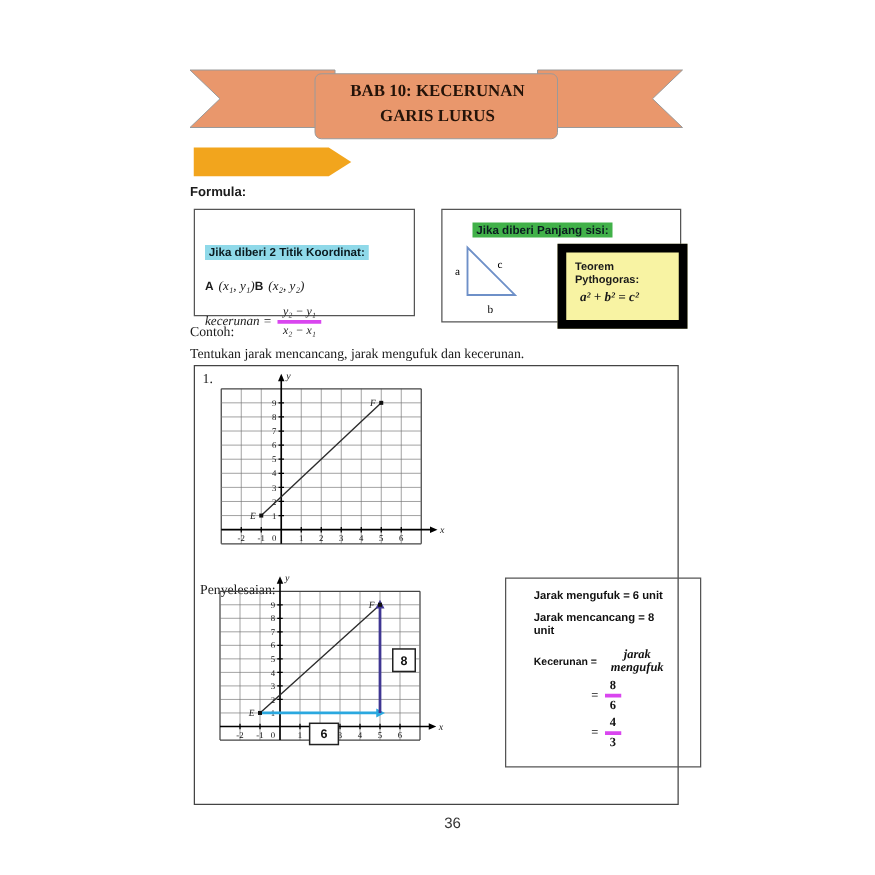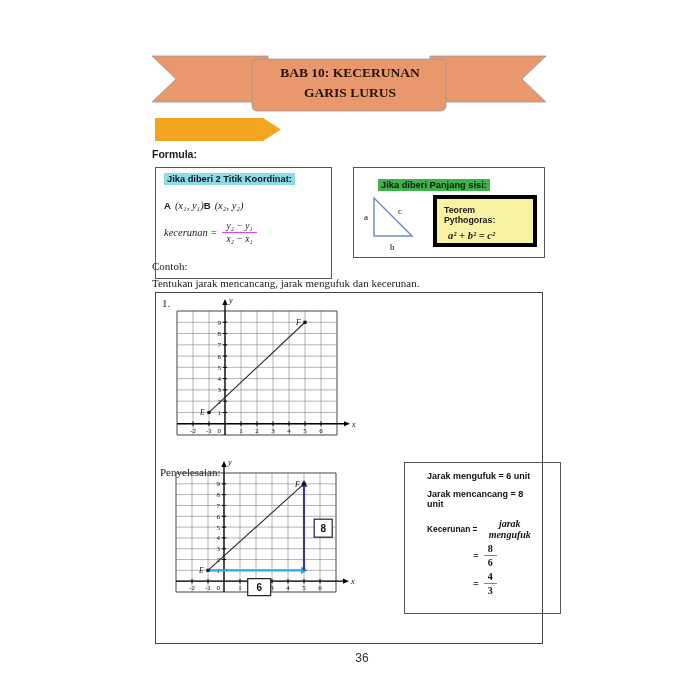--- a/index.html
+++ b/index.html
@@ -15,41 +15,41 @@
   
   .tab-svg{position:absolute;left:154px;top:117px;}
   .tab-text{position:absolute;left:154px;top:117px;width:110px;height:25px;line-height:25px;
             text-align:center;font-family:"Liberation Serif",serif;font-weight:bold;
             font-size:10px;letter-spacing:.4px;color:#1d1208;}
 
   .formula-heading{position:absolute;left:152px;top:148px;
                    font-family:"Liberation Sans",sans-serif;font-weight:bold;font-size:10.5px;}
 
   
-  .coord-box{position:absolute;left:155px;top:167px;width:177px;height:112px;
-             border:1px solid #555;box-sizing:border-box;padding:0 8px;}
+  .coord-box{position:absolute;left:155px;top:167px;width:177px;height:86px;
+             border:1px solid #555;box-sizing:border-box;padding:24px 8px;}
   .sides-box{position:absolute;left:353px;top:167px;width:192px;height:91px;
              border:1px solid #555;box-sizing:border-box;padding:6px 24px;}
   .hl{display:inline-block;padding:1px 3px;font-family:"Liberation Sans",sans-serif;
       font-weight:bold;font-size:9.3px;color:#0b1b20;}
   .hl-blue{background:var(--c-hblue,#8FD9E9);}
   .hl-green{background:var(--c-hgreen,#41B149);}
   .coord-points{margin-top:9px;display:flex;align-items:baseline;}
   .pt-label{font-family:"Liberation Sans",sans-serif;font-weight:bold;font-size:9.5px;}
   .serif-it{font-family:"Liberation Serif",serif;font-style:italic;font-size:10.5px;}
   .coord-kec{margin-top:8px;display:flex;align-items:center;gap:5px;
              font-family:"Liberation Serif",serif;font-style:italic;font-size:10.5px;}
   .frac{display:inline-block;text-align:center;vertical-align:middle;}
-  .frac .num{display:block;padding:0 4px 1px;border-bottom:1px solid #d946ef;}
+  .frac .num{display:block;padding:0 4px 1px;border-bottom:3px solid #d946ef;}
   .frac .den{display:block;padding:1px 4px 0;}
   .coord-frac{font-size:9.5px;}
 
   .tri-svg{position:absolute;left:6px;top:26px;}
-  .pythagoras-note{position:absolute;left:79px;top:27px;width:104px;height:52px;
-                   background:var(--c-yellow,#F8F3A3);border:4px solid #000000;
+  .pythagoras-note{position:absolute;left:92px;top:27px;width:104px;height:68px;
+                   background:var(--c-yellow,#F8F3A3);border:7px solid #000000;
                    box-sizing:border-box;padding:6px 7px;}
   .pythagoras-note .pt-title{font-family:"Liberation Sans",sans-serif;font-weight:bold;font-size:8.8px;}
   .pythagoras-note .pt-formula{margin-top:5px;margin-left:4px;font-family:"Liberation Serif",serif;
                    font-style:italic;font-weight:bold;font-size:10.5px;}
 
   .contoh-heading{position:absolute;left:152px;top:260px;font-size:11px;}
   .question-text{position:absolute;left:152px;top:277px;font-size:11px;}
 
   
   .example-box{position:absolute;left:155px;top:292px;width:388px;height:352px;

